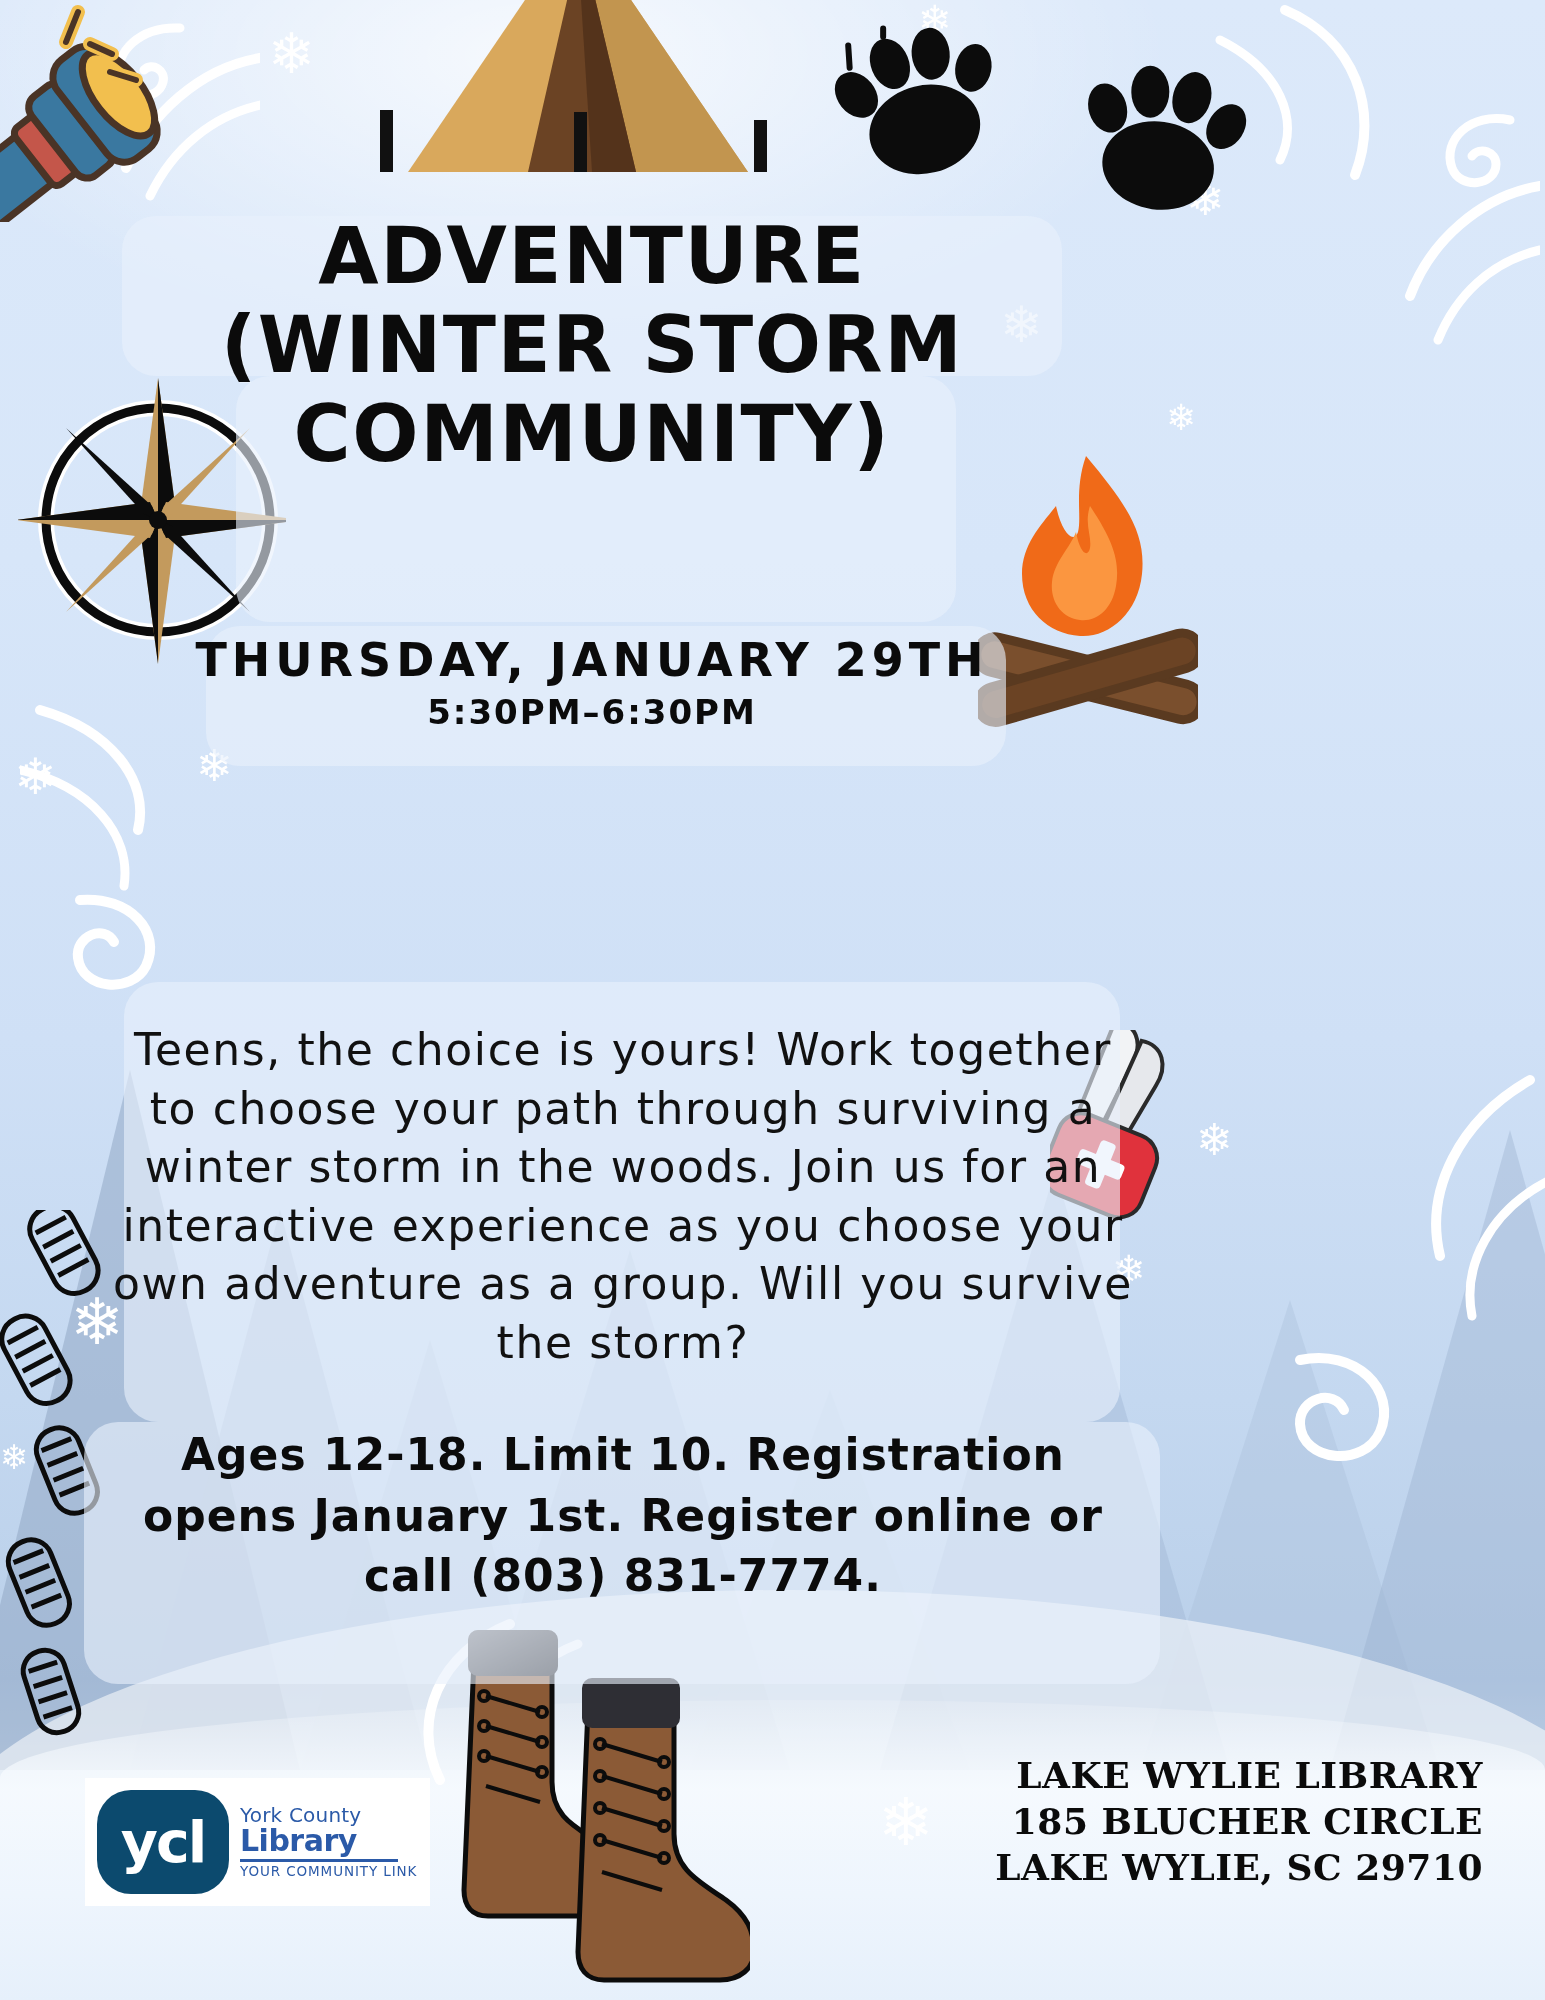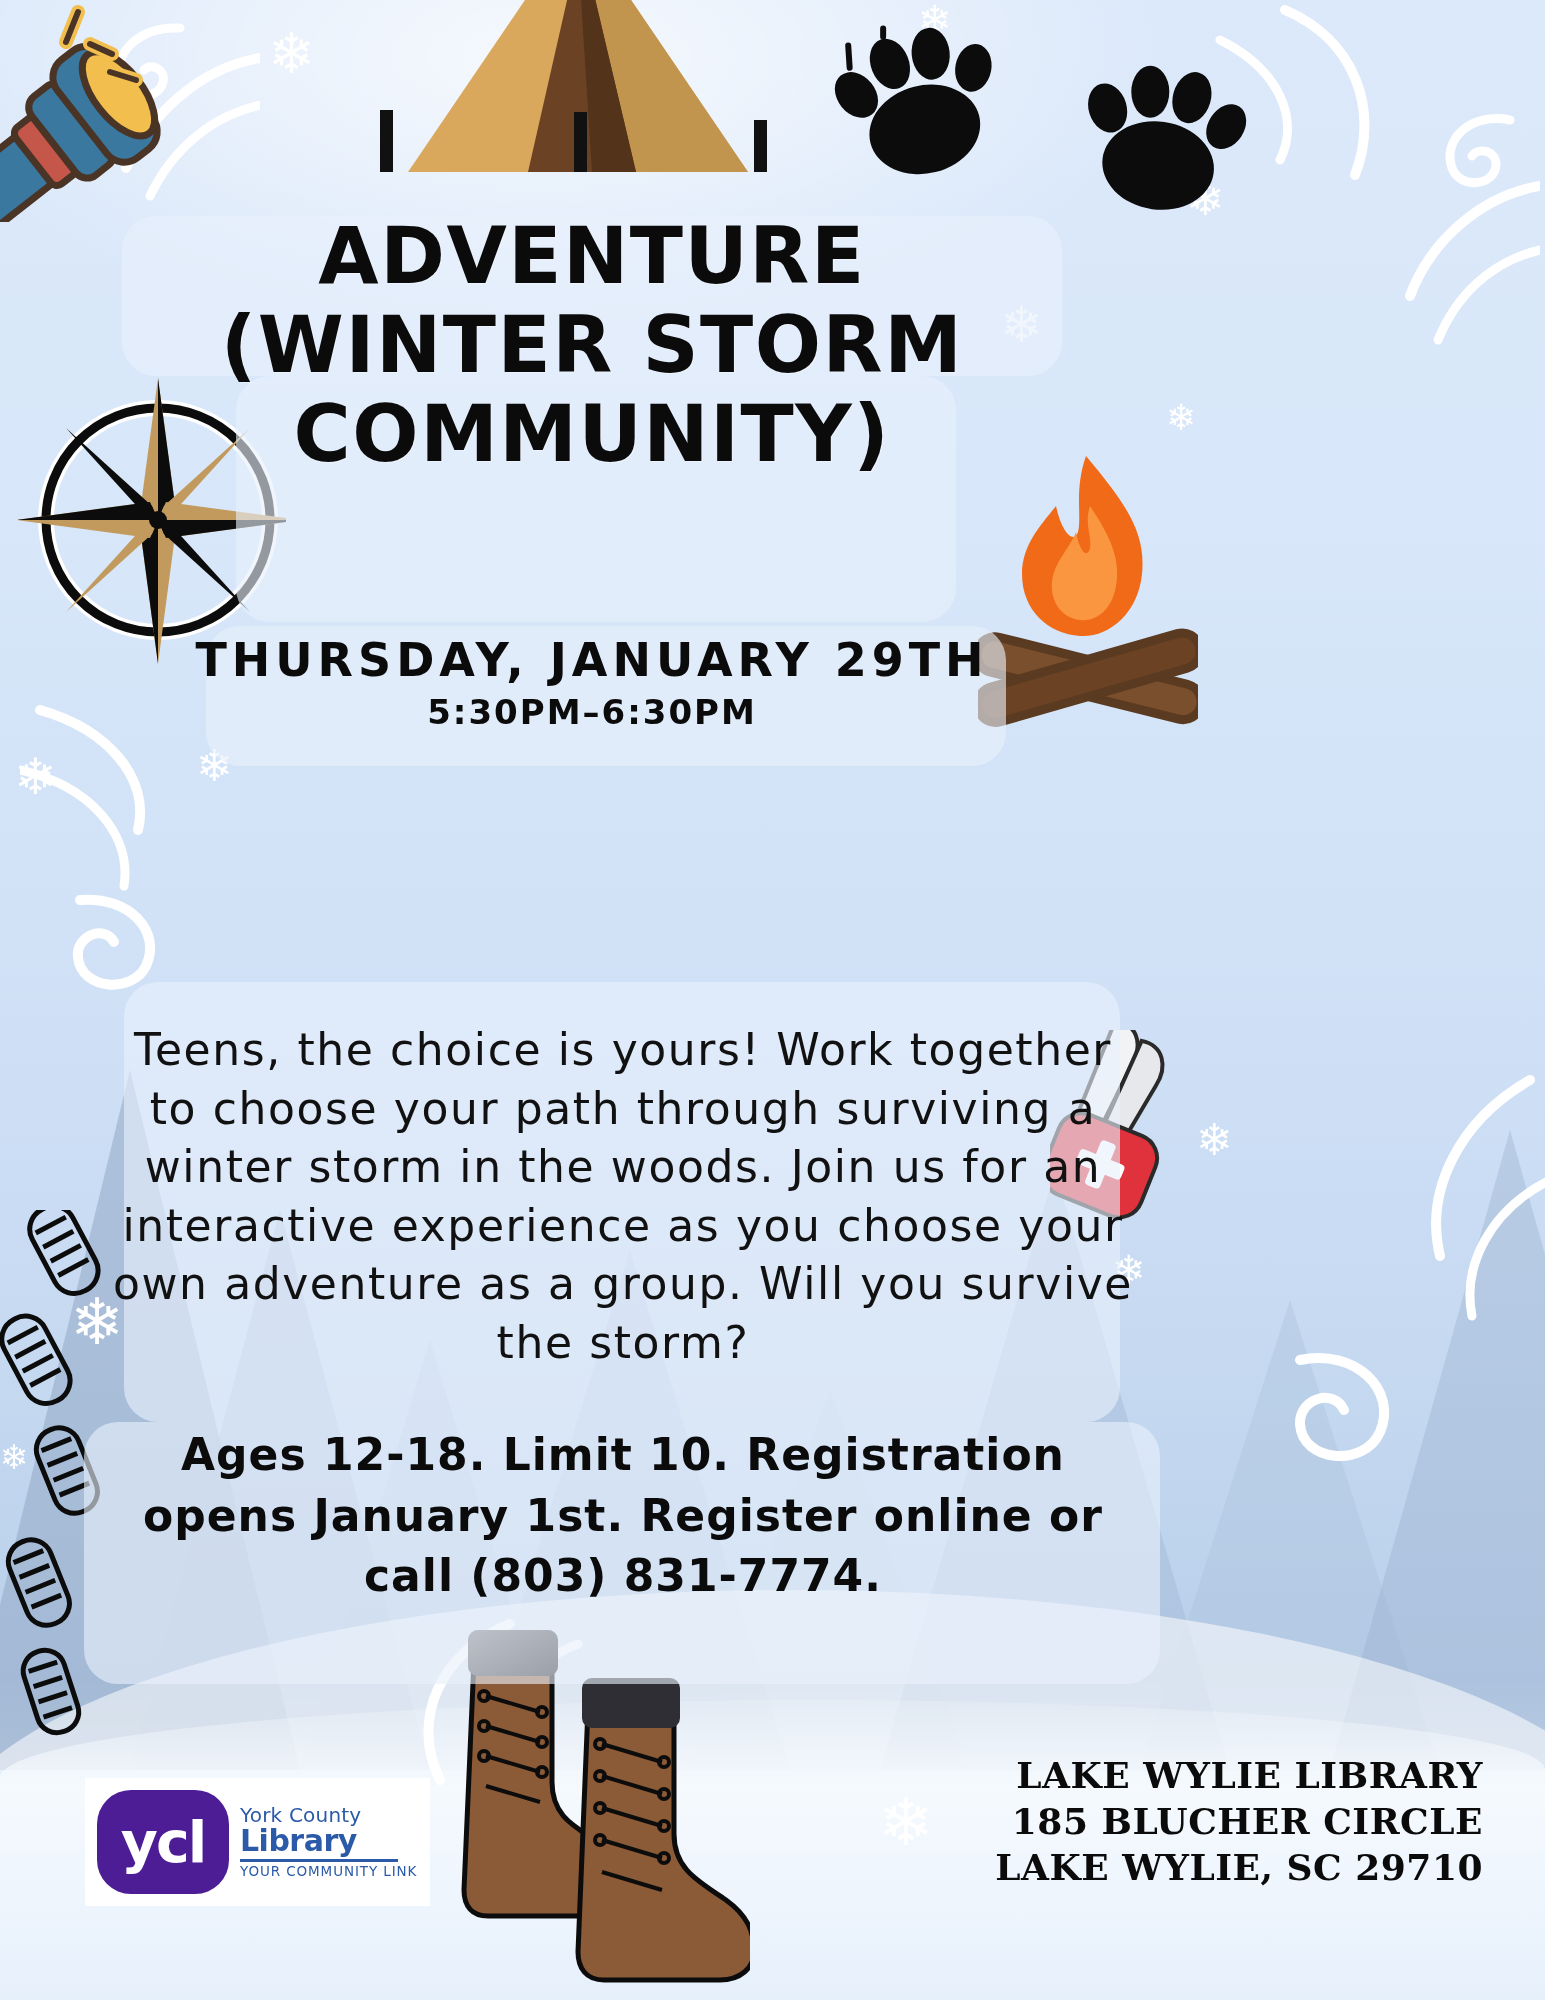--- a/index.html
+++ b/index.html
@@ -94,21 +94,21 @@
   }
 
   
   .logo-box{
     position:absolute; left:85px; top:1778px;
     width:345px; height:128px;
     background:#ffffff;
     display:flex; align-items:center; padding:8px 10px 8px 12px;
   }
   .logo-mark{
-    width:132px; height:104px; background:#4c1d95;
+    width:132px; height:104px; background:#0c4a6e;
     border-radius:34px 34px 34px 34px;
     display:flex; align-items:center; justify-content:center;
     color:#ffffff; font-weight:700; font-size:57px; letter-spacing:-2px;
     font-family:"DejaVu Sans", sans-serif;
     line-height:1;
   }
   .logo-text{ margin-left:11px; color:#2b5aa8; line-height:1; }
   .logo-text .l1{ font-size:20px; letter-spacing:.2px; }
   .logo-text .l2{ font-size:30px; font-weight:700; letter-spacing:-.5px; margin-top:1px; }
   .logo-text .rule{ height:3px; background:#2b5aa8; margin:3px 0 3px; width:158px;}

